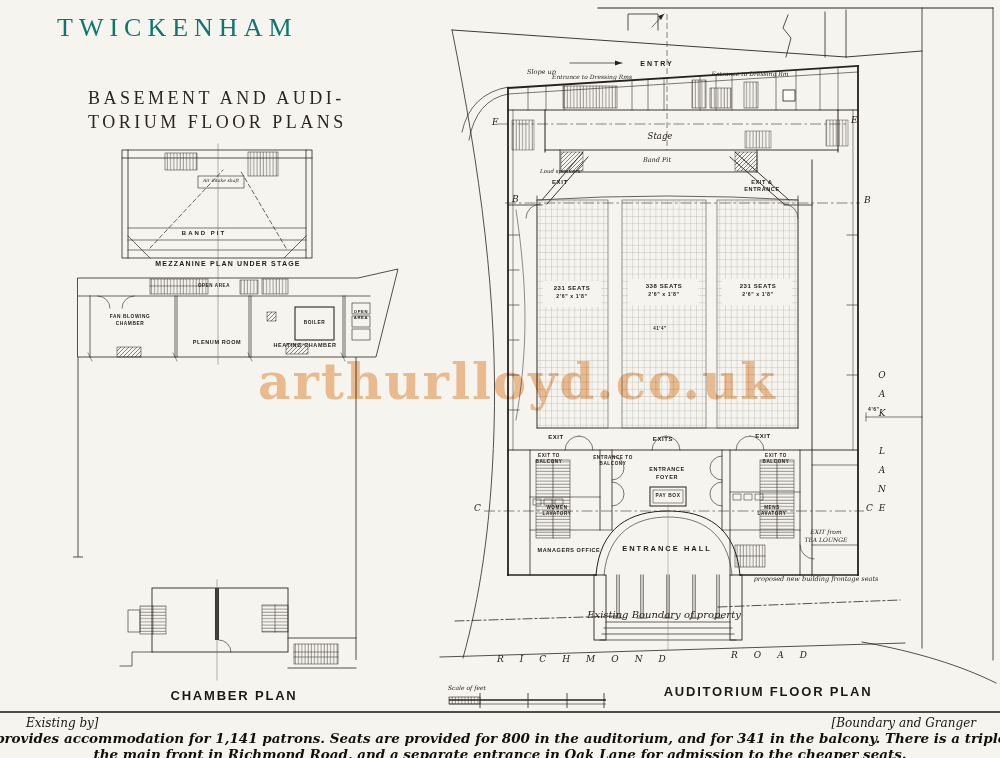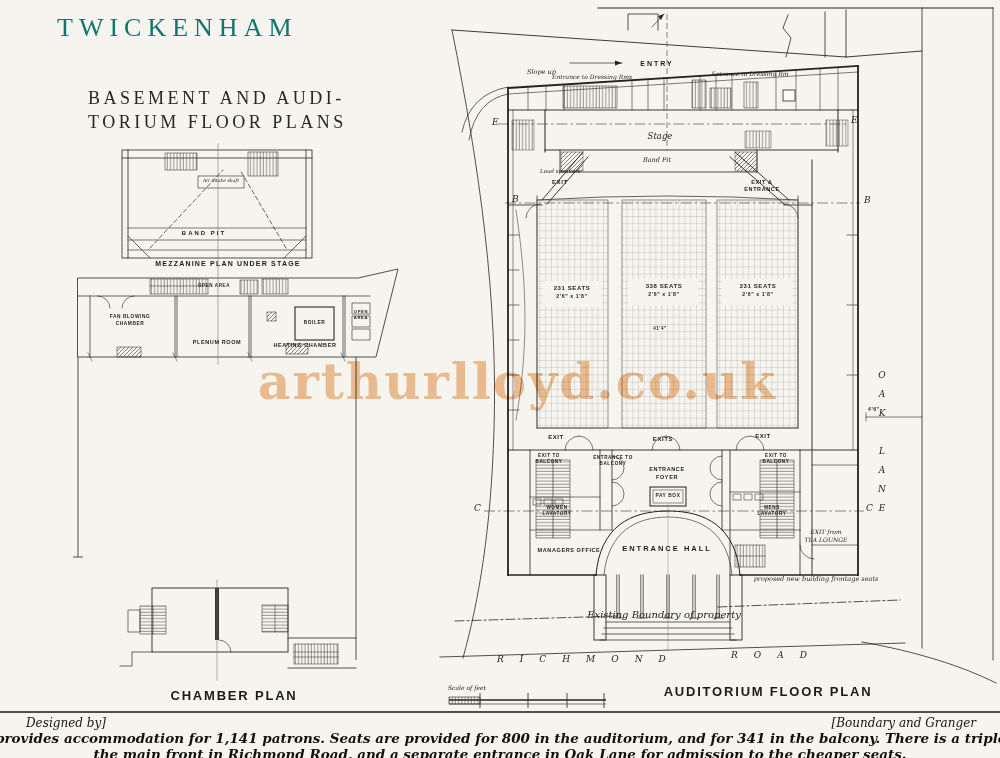--- a/index.html
+++ b/index.html
@@ -299,18 +299,18 @@
   <div class="p sec" style="left:864px;top:195px;">B</div>
   <div class="p sec" style="left:474px;top:503px;">C</div>
   <div class="p sec" style="left:866px;top:503px;">C</div>
 
   <div class="p street" style="left:497px;top:654px;">RICHMOND</div>
   <div class="p street" style="left:731px;top:650px;">ROAD</div>
   <div class="p oak" style="left:877px;top:262px;">OAK LANE</div>
   <div class="p cap cx" style="left:768px;top:684px;">AUDITORIUM FLOOR PLAN</div>
   <div class="p hs" style="left:448px;top:684px;font-size:6px;">Scale of feet</div>
 
-  <div class="p ftr" style="left:26px;top:716px;">Designed by]</div>
+  <div class="p ftr" style="left:26px;top:716px;">Existing by]</div>
   <div class="p ftr" style="right:24px;top:716px;">[Boundary and Granger</div>
   <div class="p ftrb cx" style="left:500px;top:730px;">This cinema provides accommodation for 1,141 patrons.   Seats are provided for 800 in the auditorium, and for 341 in the balcony.   There is a triple entrance on</div>
   <div class="p ftrb cx" style="left:500px;top:746px;">the main front in Richmond Road, and a separate entrance in Oak Lane for admission to the cheaper seats.</div>
 
 </div>
 
 </body></html>

